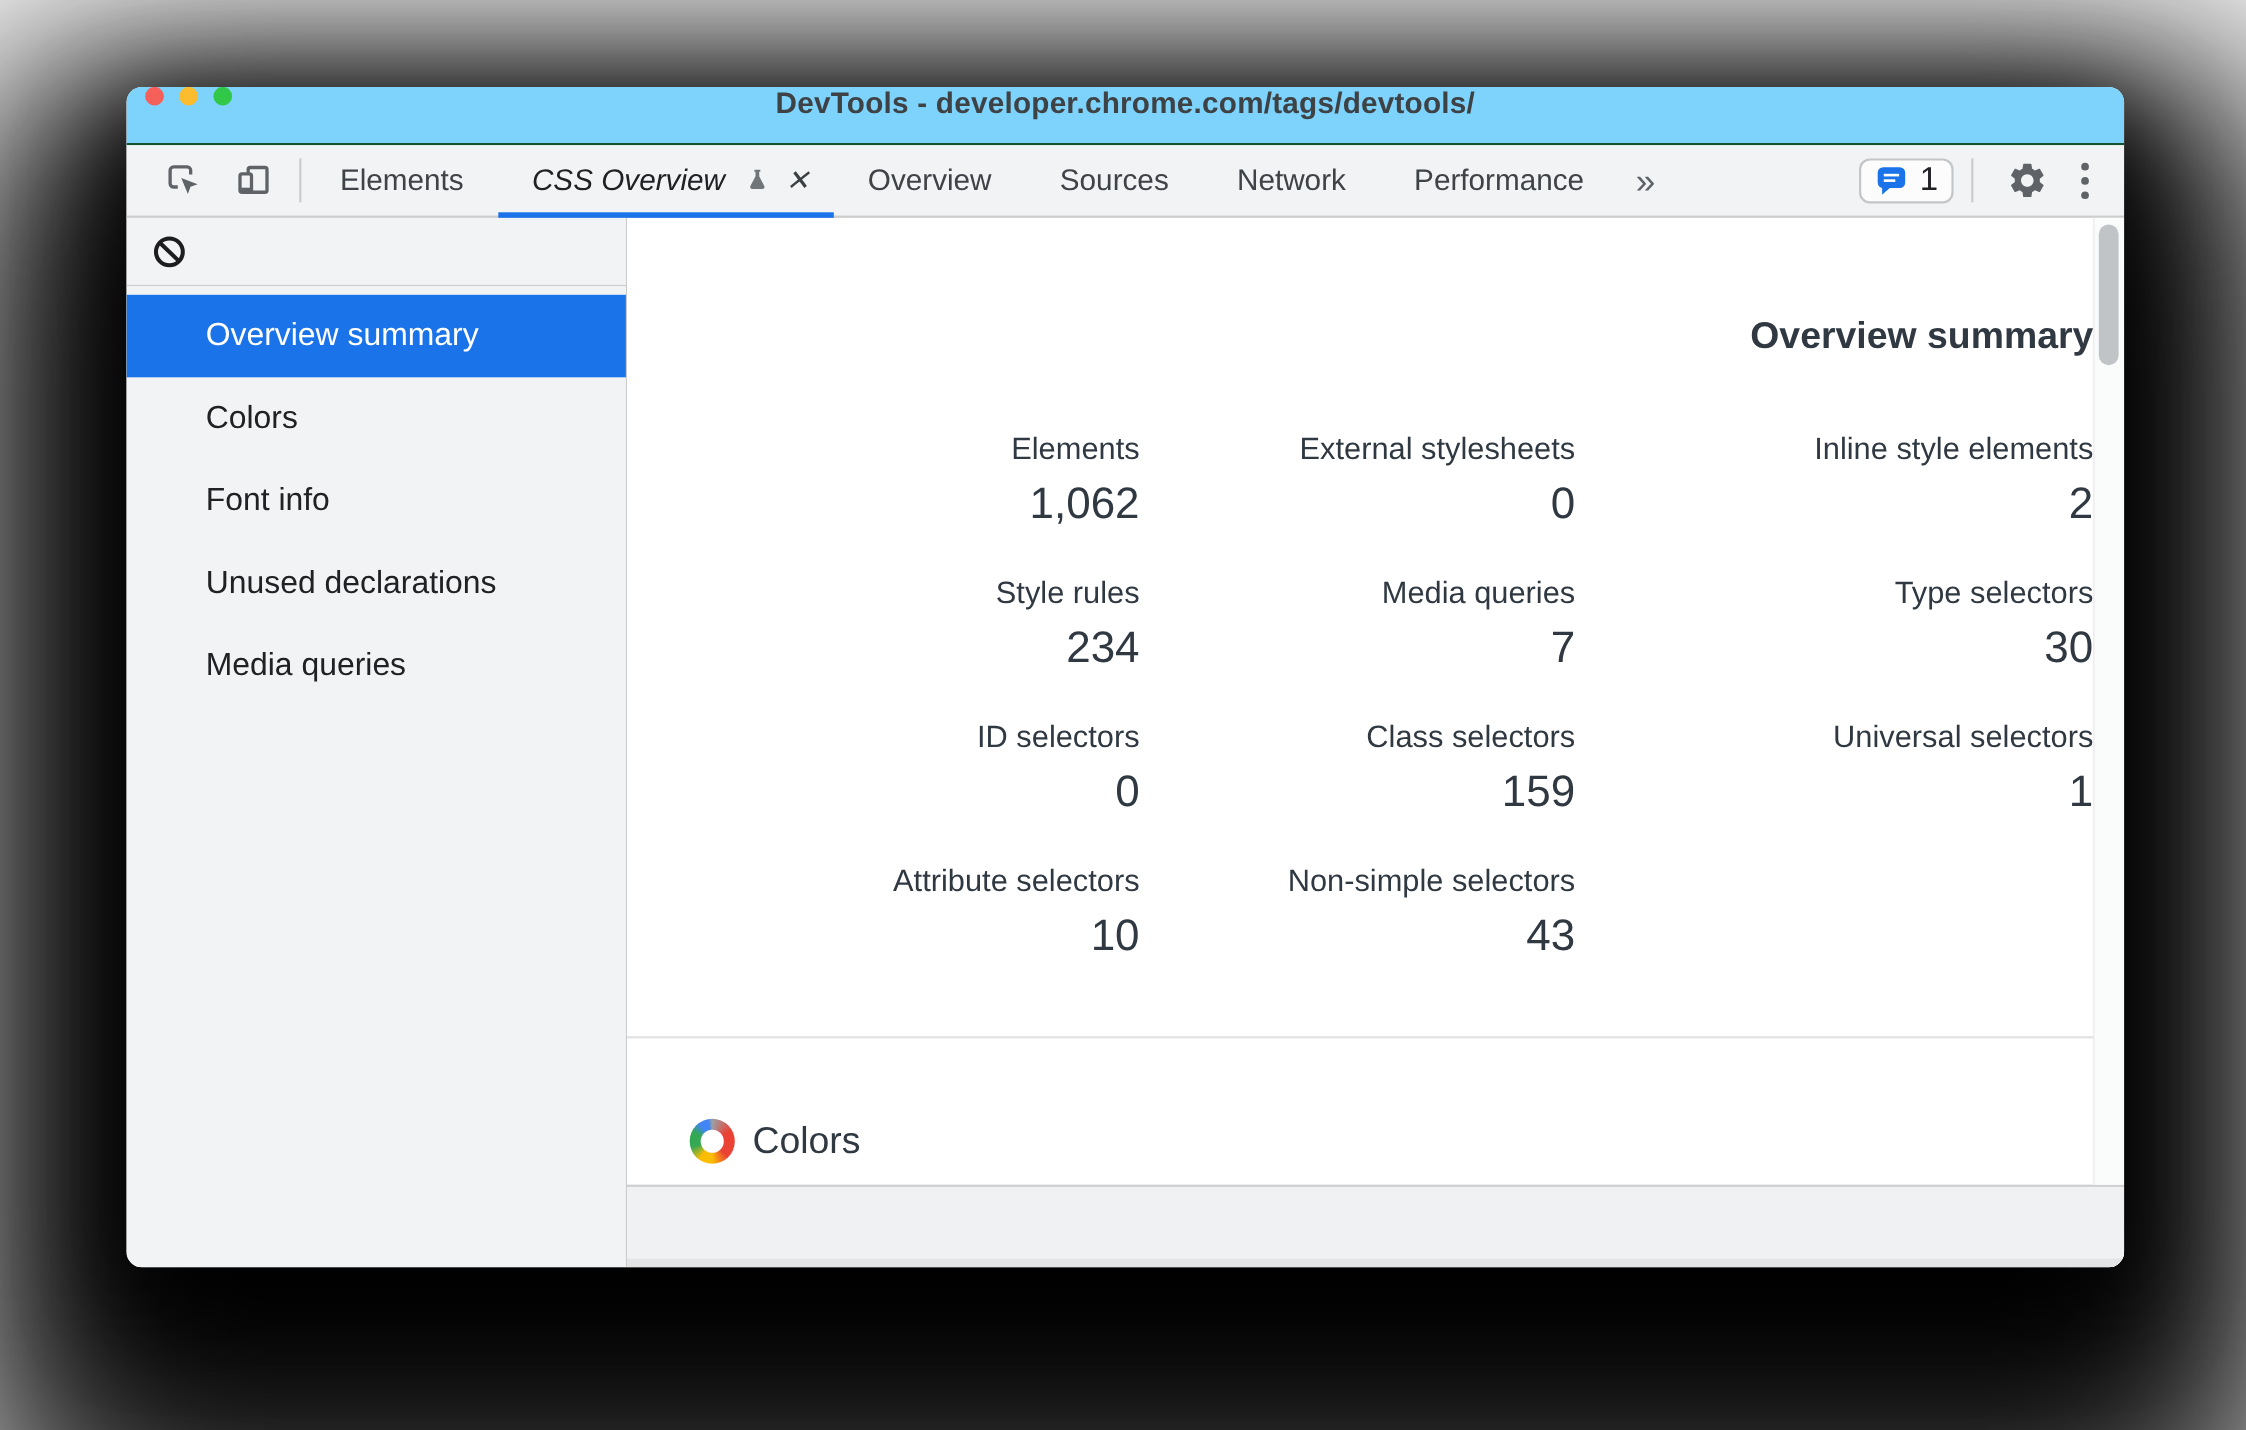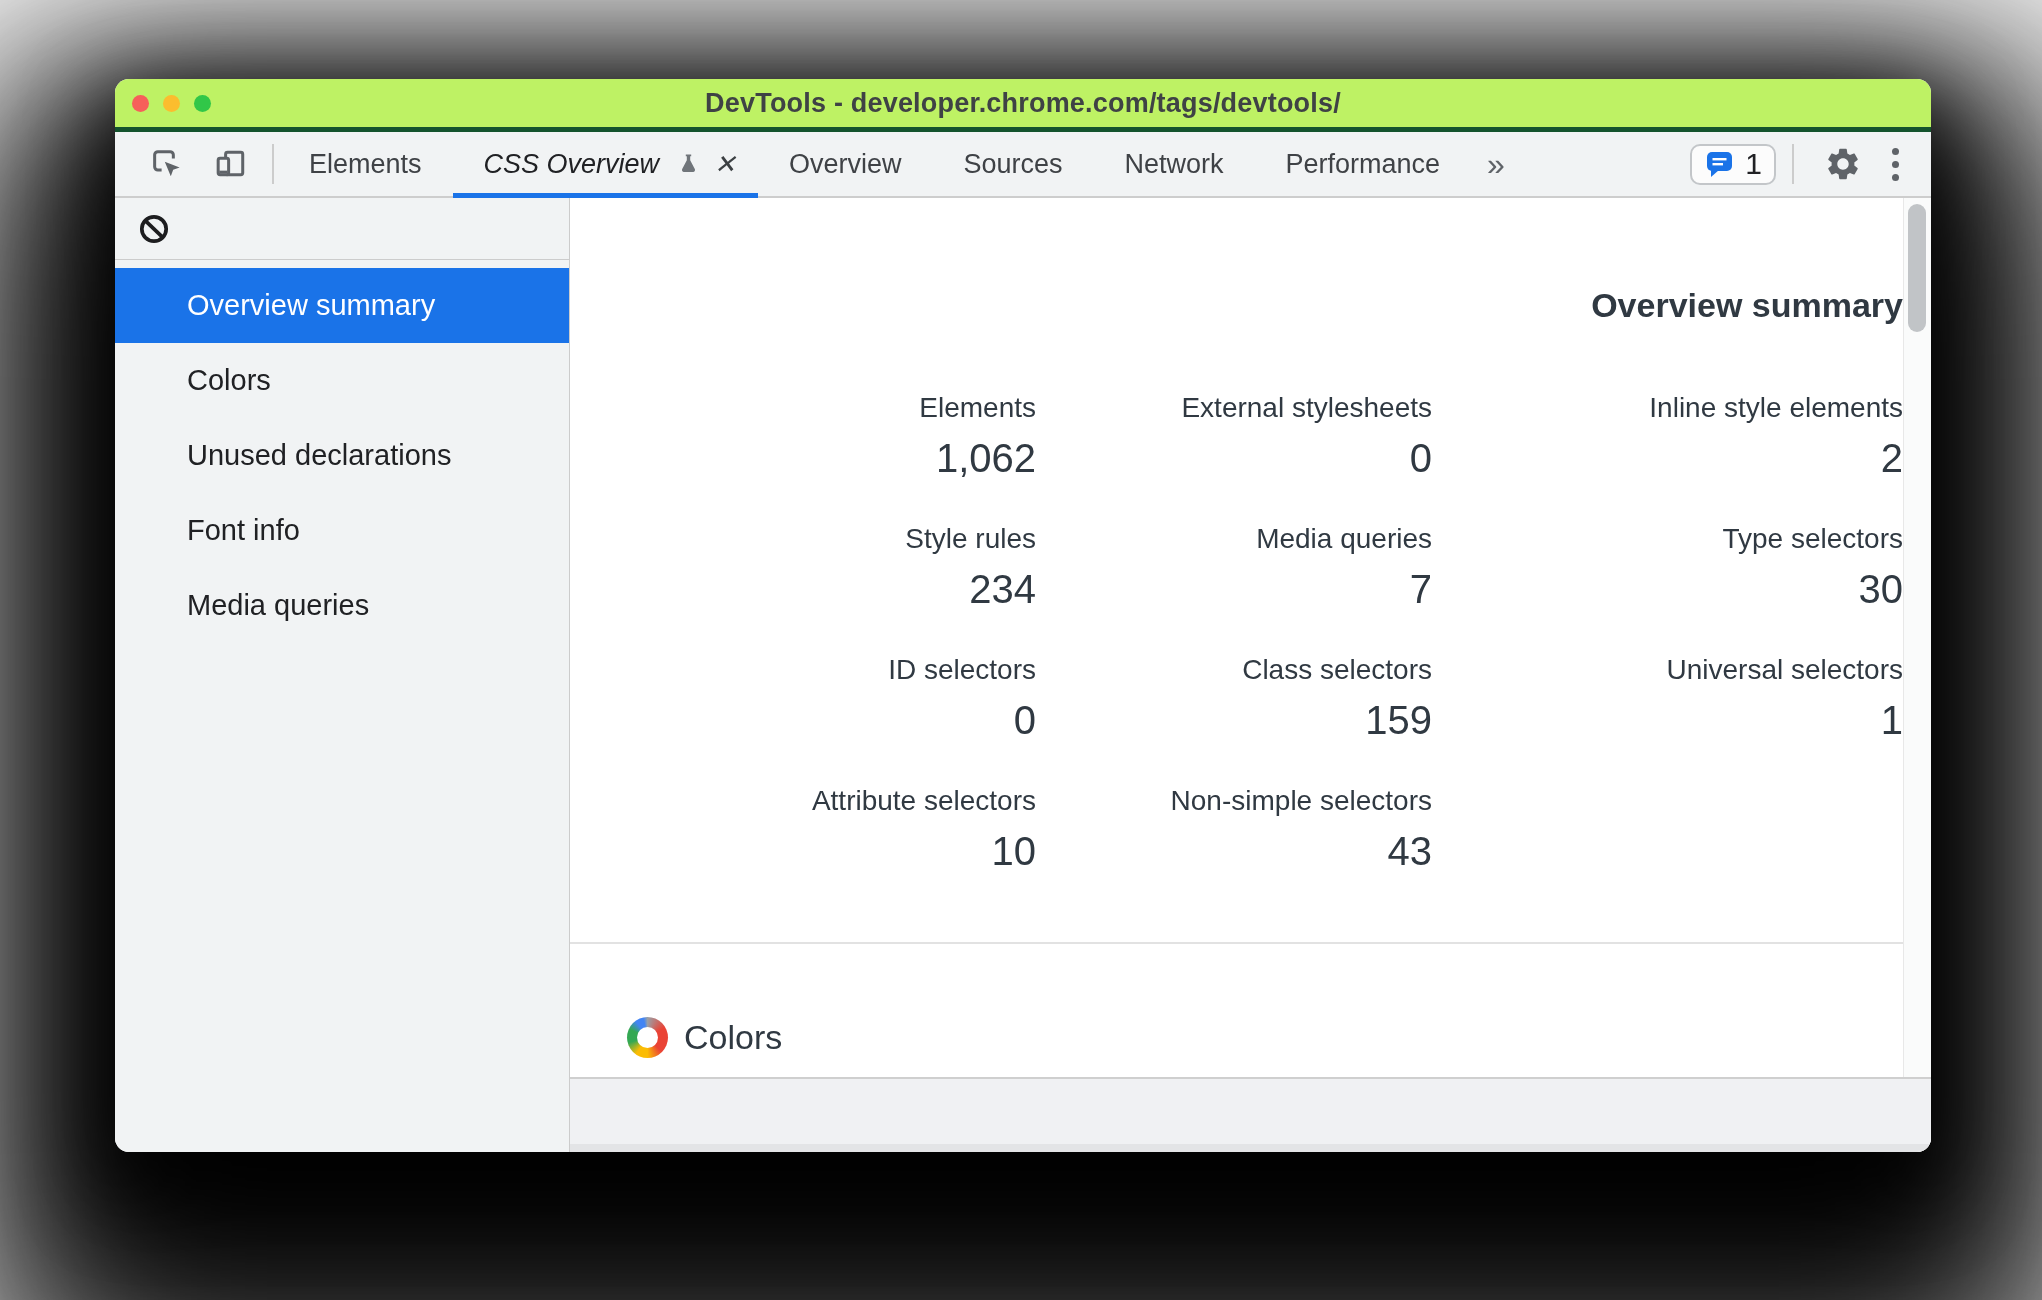--- a/index.html
+++ b/index.html
@@ -11,23 +11,23 @@
   .window {
     position: absolute; left: 115px; top: 79px; width: 1816px; height: 1073px;
     border-radius: 14px; overflow: hidden; background: #fff;
     box-shadow: 0 30px 80px 10px rgba(0,0,0,0.72),
                 0 70px 160px 60px rgba(0,0,0,0.95),
                 0 150px 320px 150px rgba(0,0,0,0.85);
   }
 
   
   .titlebar {
-    position: relative; height: 53px; background: #bef264;
-    border-bottom: 5px solid #14532d;
-    display: flex; align-items: center;
+    position: relative; height: 53px; background: #7dd3fc;
+    border-bottom: 2px solid #14532d;
+    display: flex; 
   }
   .traffic { display: flex; gap: 14px; margin-left: 17px; }
   .light { width: 17px; height: 17px; border-radius: 50%; }
   .light.red    { background: #f6605a; }
   .light.yellow { background: #fbbd2e; }
   .light.green  { background: #31c748; }
   .title-text {
     position: absolute; left: 0; right: 0; text-align: center;
     font-size: 27px; font-weight: bold; color: #3f4245; letter-spacing: 0.2px;
   }
@@ -228,24 +228,24 @@
           </span>
         </div>
         <div class="sidebar-items">
           <div class="side-item selected">
             <span>Overview summary</span>
           </div>
           <div class="side-item">
             <span>Colors</span>
           </div>
           <div class="side-item">
+            <span>Font info</span>
+          </div>
+          <div class="side-item">
             <span>Unused declarations</span>
-          </div>
-          <div class="side-item">
-            <span>Font info</span>
           </div>
           <div class="side-item">
             <span>Media queries</span>
           </div>
         </div>
       </div>
 
       <div class="content-col">
         <div class="body-row">
           <div class="scrollarea">

